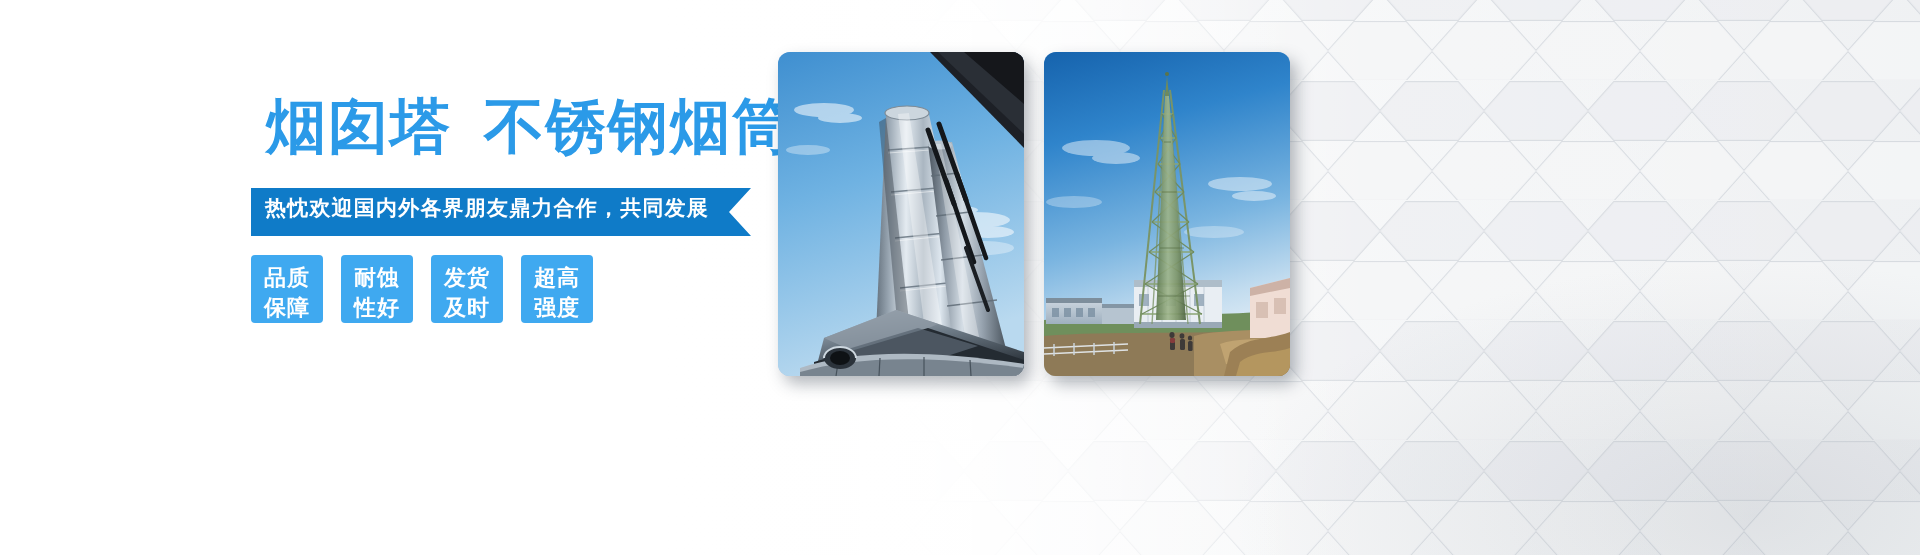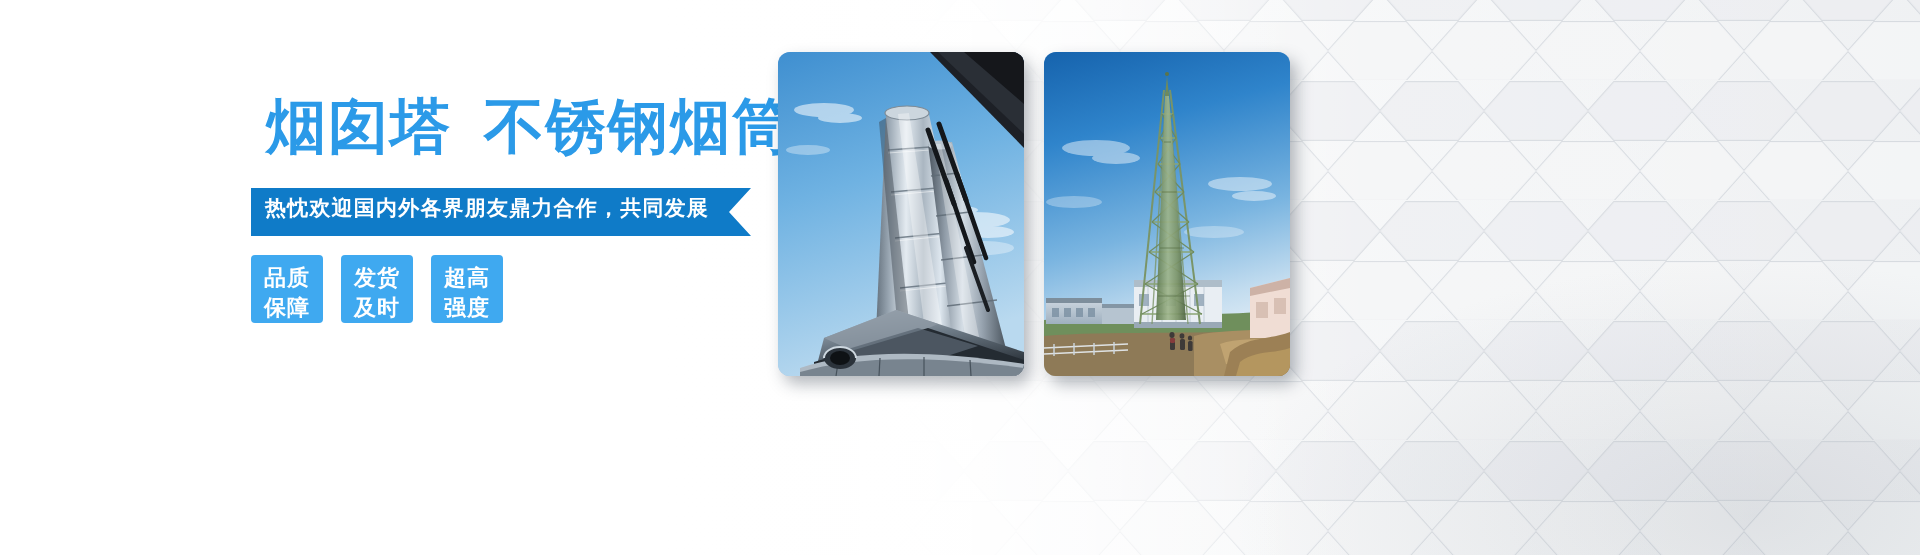--- a/index.html
+++ b/index.html
@@ -132,20 +132,24 @@
     </div>
 
     <div class="ribbon">热忱欢迎国内外各界朋友鼎力合作，共同发展</div>
 
     <div class="badges">
       <div class="badge">
         <span>品质</span>
         <span>保障</span>
       </div>
       <div class="badge">
+        <span>耐蚀</span>
+        <span>性好</span>
+      </div>
+      <div class="badge">
         <span>发货</span>
         <span>及时</span>
       </div>
       <div class="badge">
         <span>超高</span>
         <span>强度</span>
       </div>
     </div>
   </div>
 

